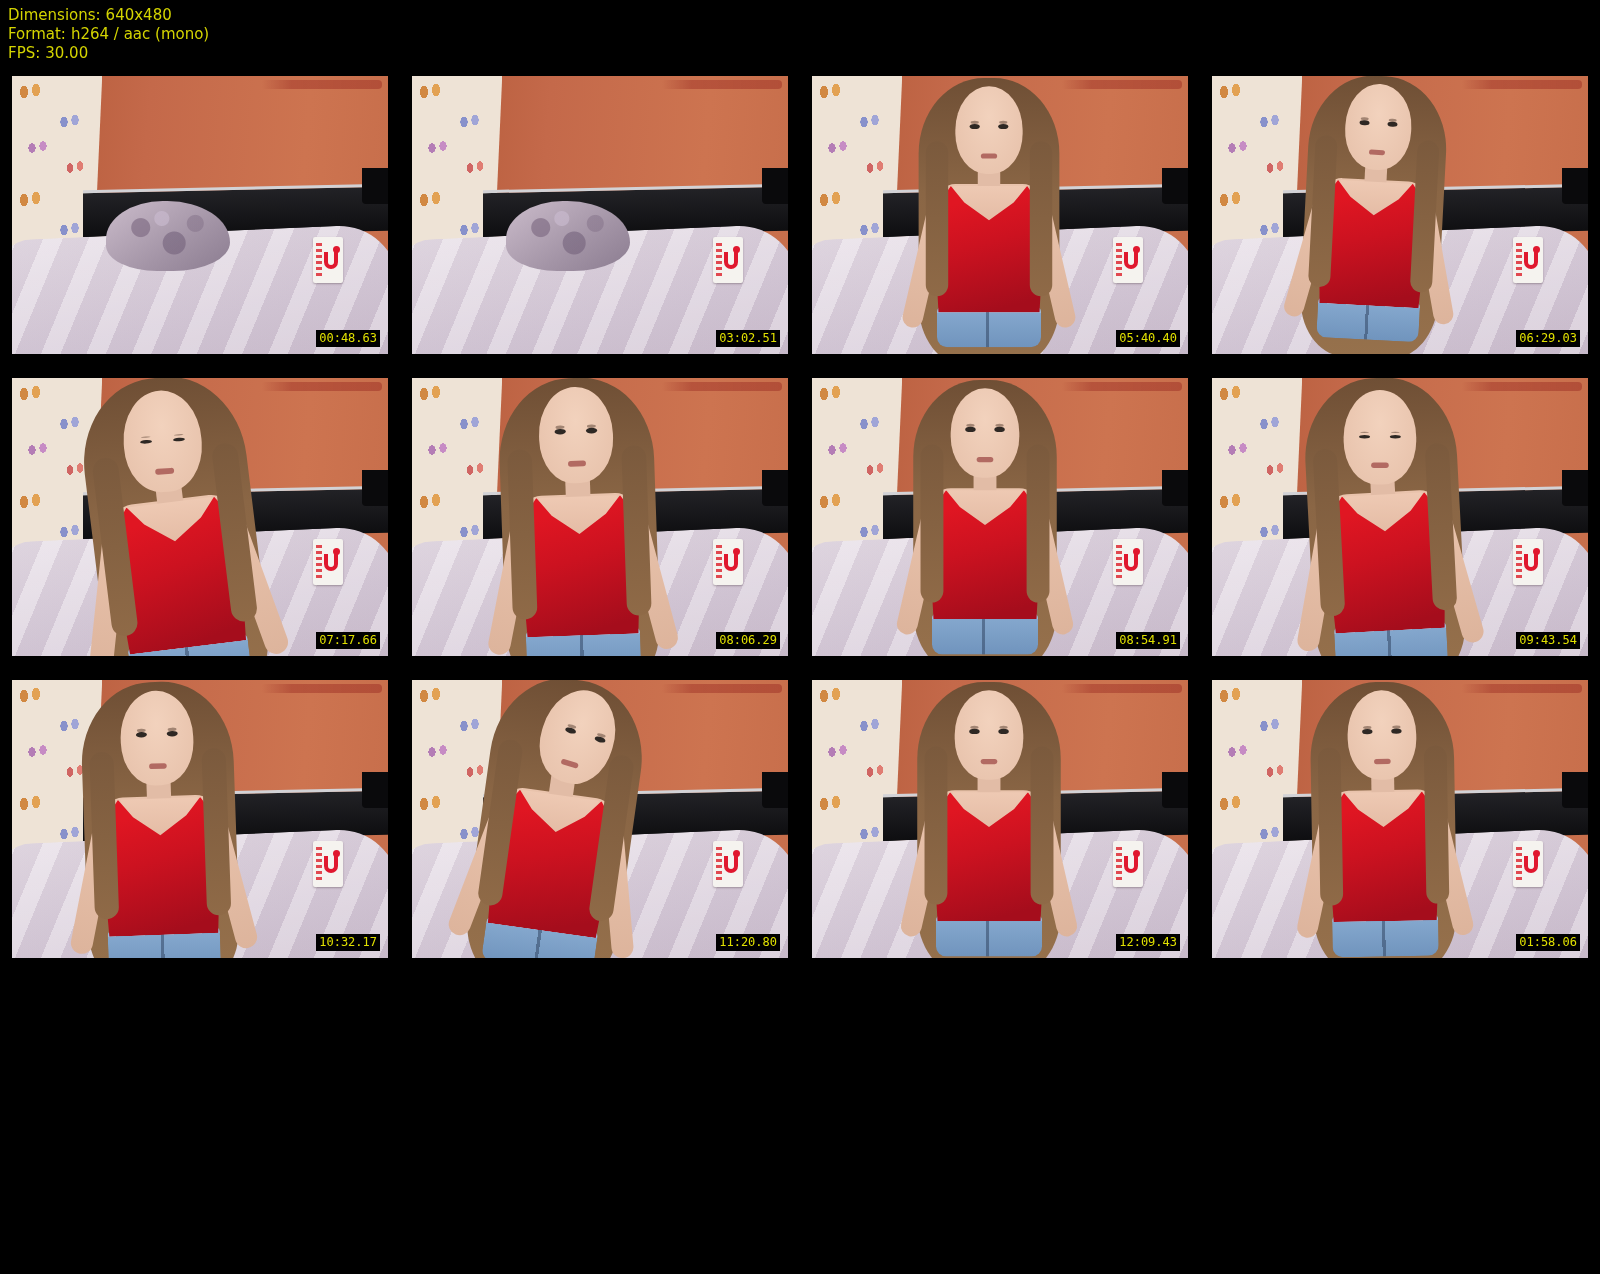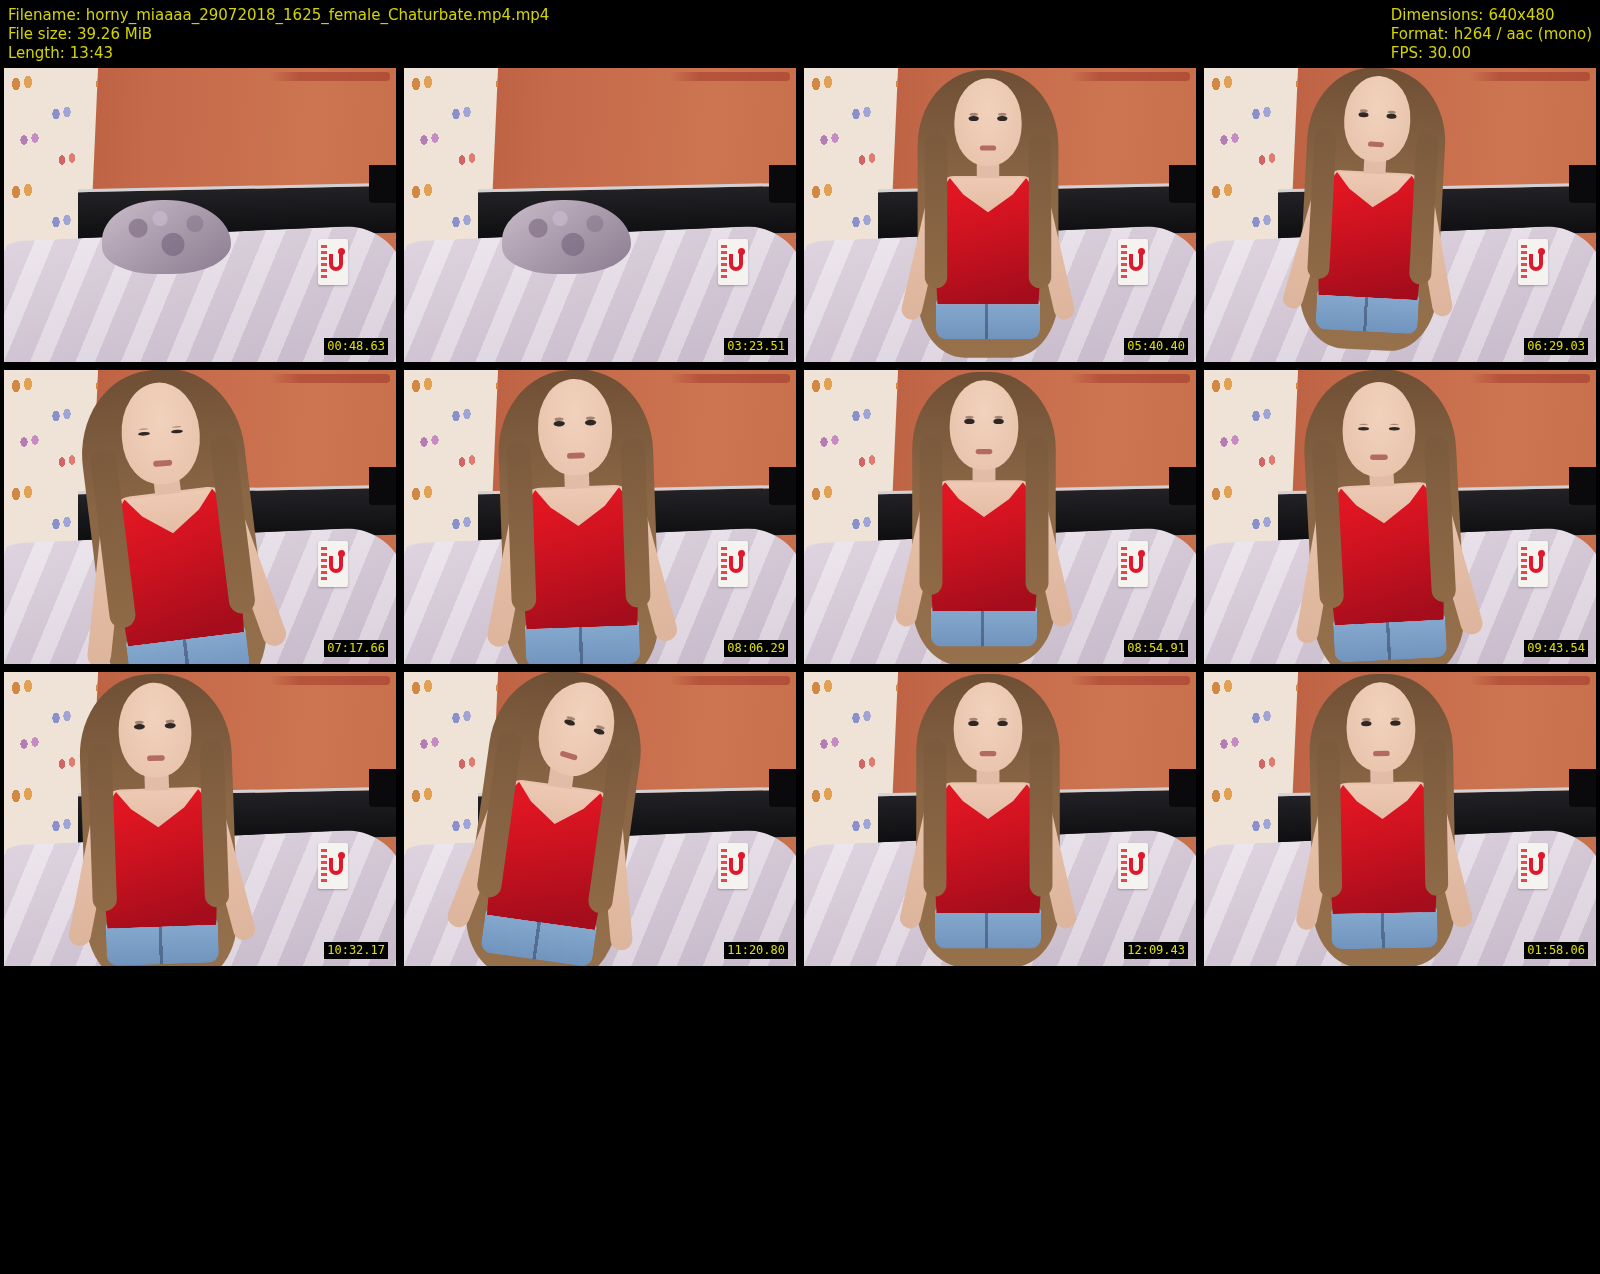--- a/index.html
+++ b/index.html
@@ -40,21 +40,21 @@
   .header-right{text-align:left;}
   .hlabel{margin-right:5px;}
 
   
   .grid{
     display:grid;
     grid-template-columns:repeat(4,400px);
     grid-auto-rows:302px;
   }
   .tile{
-    position:relative;overflow:hidden;margin:4px;
+    position:relative;overflow:hidden;margin:12px;
     background:var(--wall);
     text-decoration:underline;
   }
 
   
   .wall{
     position:absolute;inset:0;z-index:0;
     background:linear-gradient(95deg,#b25937 0%,#c4694a 35%,#cd7450 75%,#c76e4b 100%);
   }
   .wallpaper{
@@ -200,25 +200,20 @@
   .gaze-side .face{transform:translateX(8px) rotate(9deg);}
   .gaze-side .eye-l{left:20px;}
   .gaze-side .eye-r{right:8px;}
 </style>
 </head>
 <body>
 
 <div class="sheet-root">
 
   <div class="header">
-    <div class="header-left">
-      <div class="hline"><span class="hlabel">Filename:</span><span>horny_miaaaa_29072018_1625_female_Chaturbate.mp4.mp4</span></div>
-      <div class="hline"><span class="hlabel">File size:</span><span>39.26 MiB</span></div>
-      <div class="hline"><span class="hlabel">Length:</span><span>13:43</span></div>
-    </div>
     <div class="header-right">
       <div class="hline"><span class="hlabel">Dimensions:</span><span>640x480</span></div>
       <div class="hline"><span class="hlabel">Format:</span><span>h264 / aac (mono)</span></div>
       <div class="hline"><span class="hlabel">FPS:</span><span>30.00</span></div>
     </div>
   </div>
 
   <div class="grid">
       <figure class="tile scene-empty">
     <div class="wall"></div>
@@ -243,21 +238,21 @@
     <div class="tv"></div>
     <div class="bedsheet"></div>
     <div class="pillow"></div>
     <div class="card">
       <span class="card-text"></span>
       <span class="card-dot"></span>
       <span class="card-logo"></span>
     </div>
 
     <div class="watermark"></div>
-    <figcaption class="timestamp">03:23.51</figcaption>
+    <figcaption class="timestamp">03:02.51</figcaption>
   </figure>
       <figure class="tile scene-person">
     <div class="wall"></div>
     <div class="wallpaper"></div>
     <div class="headboard"></div>
     <div class="tv"></div>
     <div class="bedsheet"></div>
 
     <div class="card">
       <span class="card-text"></span>

